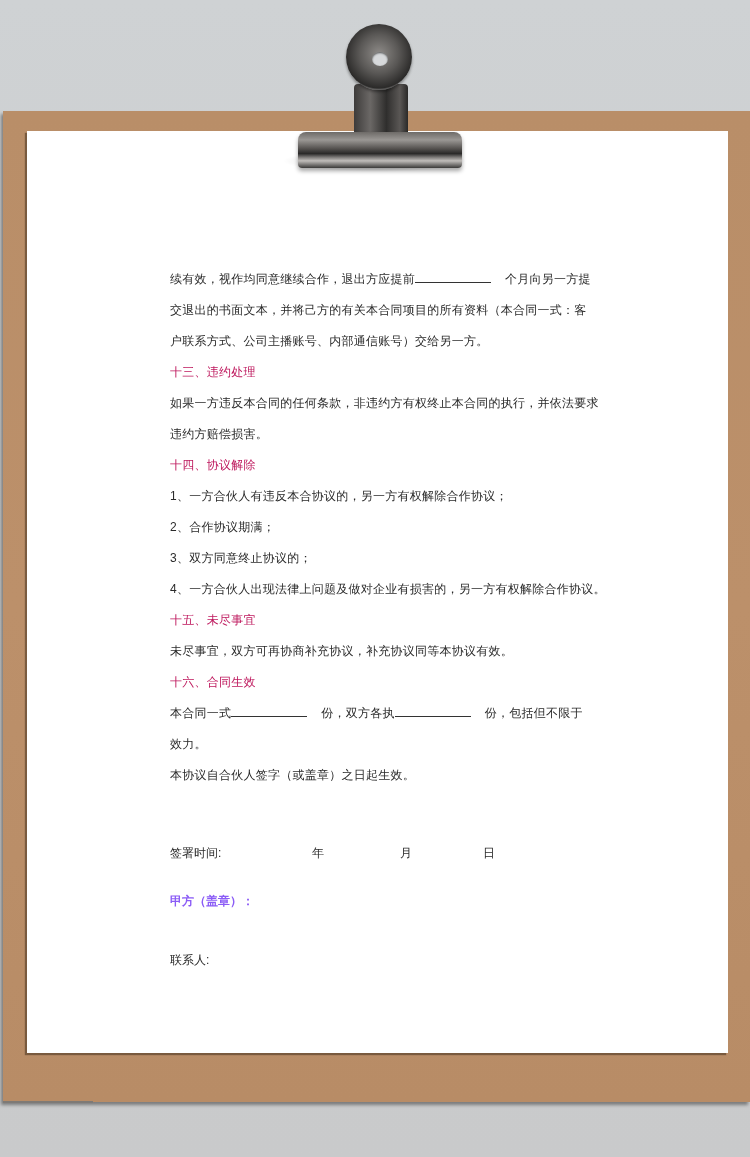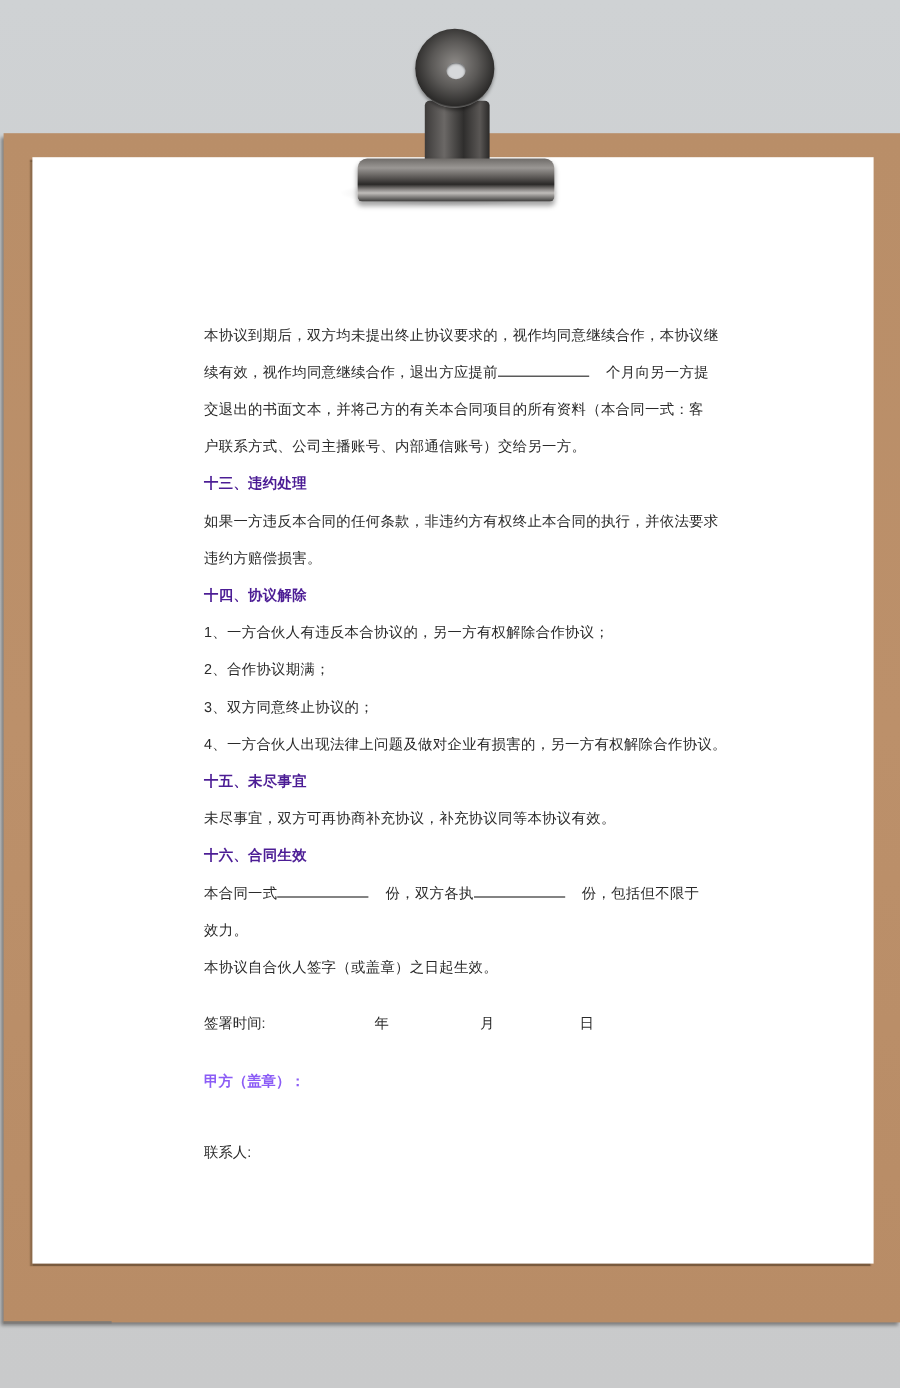--- a/index.html
+++ b/index.html
@@ -48,22 +48,22 @@
       font-size: 12px;
       color: #2a2a2a;
       letter-spacing: 0.25px;
     }
     .line {
       height: 31px;
       line-height: 20px;
       white-space: nowrap;
     }
     .heading {
-      font-weight: bold;
-      color: #4c1d95;
+      font-weight: normal;
+      color: #be185d;
     }
     .blank {
       display: inline-block;
       width: 76px;
       border-bottom: 1px solid #333;
       height: 12px;
       vertical-align: baseline;
       margin-right: 14px;
     }
     .sign-row {
@@ -148,21 +148,20 @@
 <div class="board-edge-bottom"></div>
 <div class="paper"></div>
 
 <div class="clip-shadow"></div>
 <div class="clip-stem"></div>
 <div class="clip-ring"></div>
 <div class="clip-hole"></div>
 <div class="clip-base"></div>
 
 <div class="content">
-  <div class="line">本协议到期后，双方均未提出终止协议要求的，视作均同意继续合作，本协议继</div>
   <div class="line">
     <span>续有效，视作均同意继续合作，退出方应提前</span><span class="blank"></span><span>个月向另一方提</span>
   </div>
   <div class="line">交退出的书面文本，并将己方的有关本合同项目的所有资料（本合同一式：客</div>
   <div class="line">户联系方式、公司主播账号、内部通信账号）交给另一方。</div>
 
   <div class="line heading">十三、违约处理</div>
   <div class="line">如果一方违反本合同的任何条款，非违约方有权终止本合同的执行，并依法要求</div>
   <div class="line">违约方赔偿损害。</div>
 

